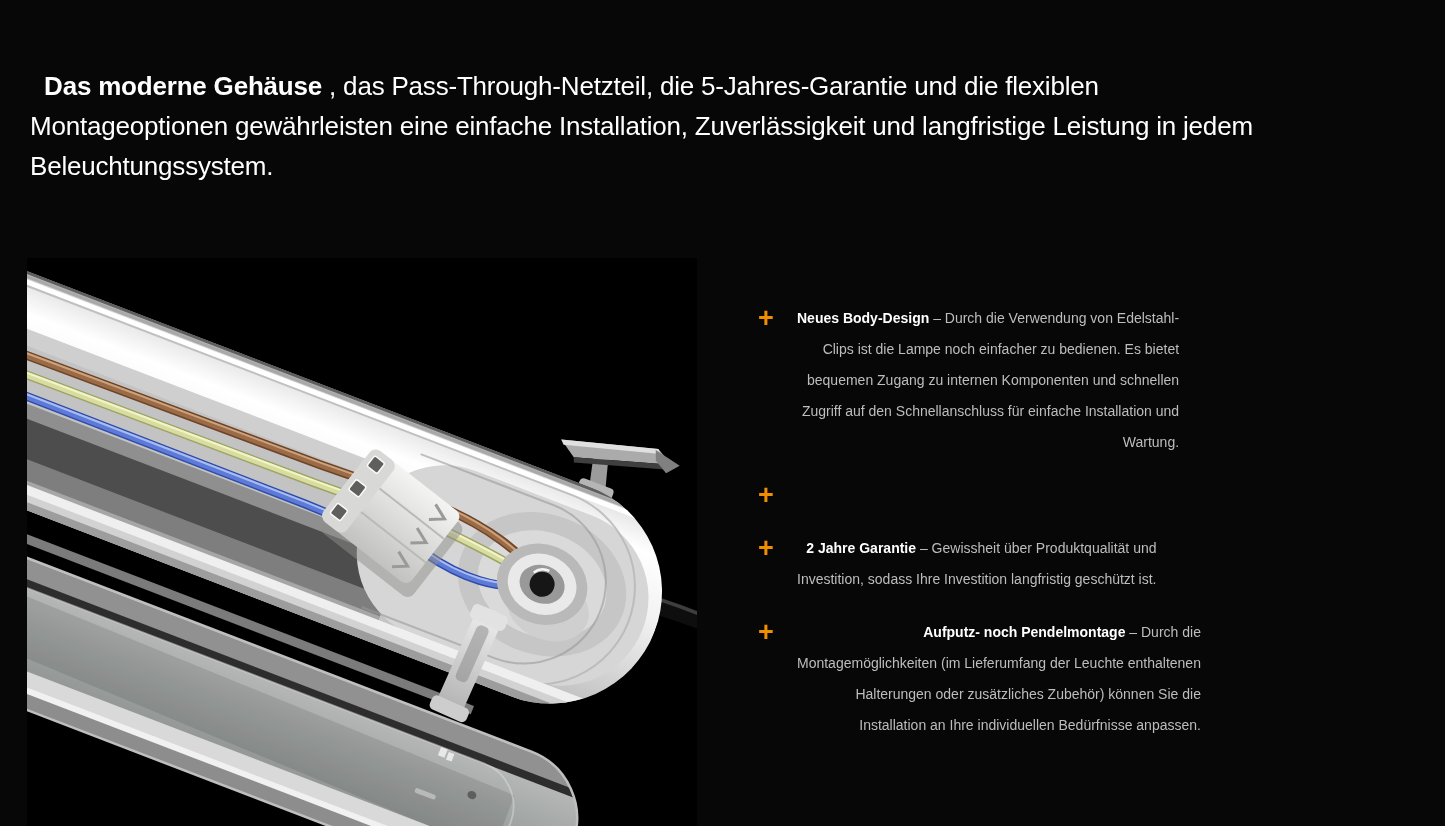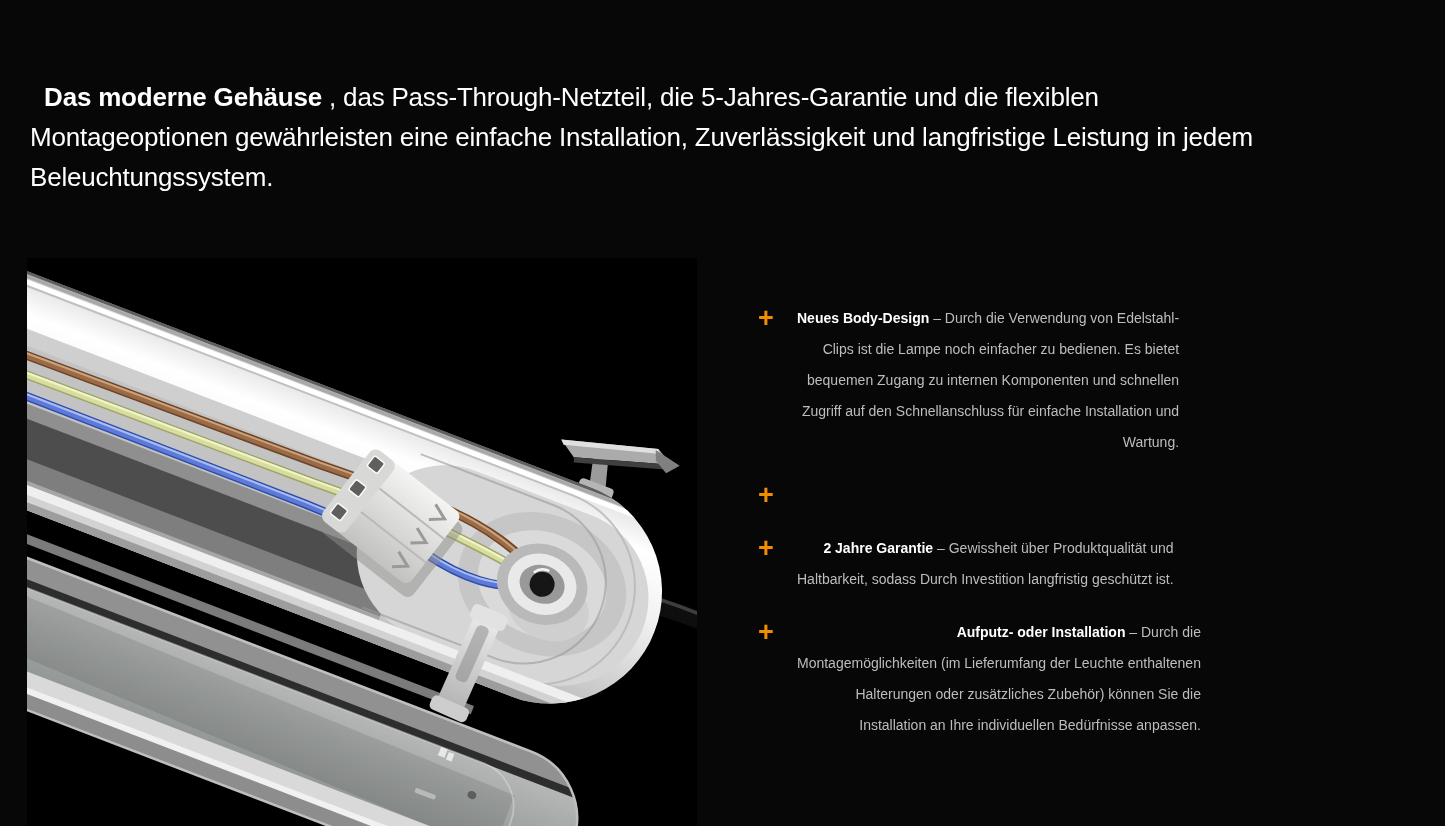--- a/index.html
+++ b/index.html
@@ -4,21 +4,21 @@
 <style>
   html, body { margin: 0; padding: 0; }
   body {
     width: 1445px; height: 826px;
     background: #070707;
     overflow: hidden;
     position: relative;
     font-family: "Liberation Sans", "DejaVu Sans", sans-serif;
   }
   .intro {
-    position: absolute; left: 30px; top: 37px;
+    position: absolute; left: 30px; top: 26px;
     font-size: 26px; line-height: 40px; letter-spacing: -0.2px;
     color: #ffffff; white-space: pre;
   }
   .intro .b { font-weight: bold; }
   .photo { position: absolute; left: 0; top: 0; }
   .features { position: absolute; left: 758px; top: 303px; width: 810px; }
   .feature { display: flex; align-items: flex-start; margin-bottom: 22px; }
   .plus {
     flex: none; width: 22px; margin-right: 17px;
     color: #EF8E00; font-size: 27px; font-weight: bold; line-height: 31px;
@@ -187,24 +187,24 @@
 Wartung.</span></div>
   </div>
 
   <div class="feature">
     <span class="plus">+</span>
   </div>
 
   <div class="feature">
     <span class="plus">+</span>
     <div class="ftext"><span class="ftitle">2 Jahre Garantie</span><span> – Gewissheit über Produktqualität und
-Haltbarkeit, sodass Durch Investition langfristig geschützt ist.</span></div>
-  </div>
-
-  <div class="feature">
-    <span class="plus">+</span>
-    <div class="ftext"><span class="ftitle">Aufputz- oder Installation</span><span> – Durch die
+Investition, sodass Ihre Investition langfristig geschützt ist.</span></div>
+  </div>
+
+  <div class="feature">
+    <span class="plus">+</span>
+    <div class="ftext"><span class="ftitle">Aufputz- noch Pendelmontage</span><span> – Durch die
 Montagemöglichkeiten (im Lieferumfang der Leuchte enthaltenen
 Halterungen oder zusätzliches Zubehör) können Sie die
 Installation an Ihre individuellen Bedürfnisse anpassen.</span></div>
   </div>
 
 </div>
 
 </body></html>

